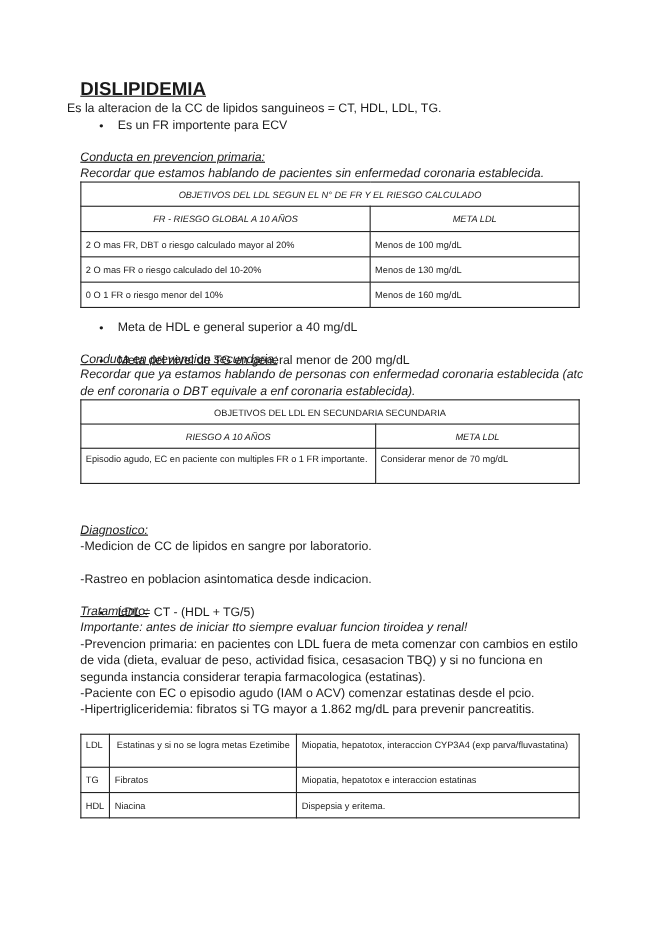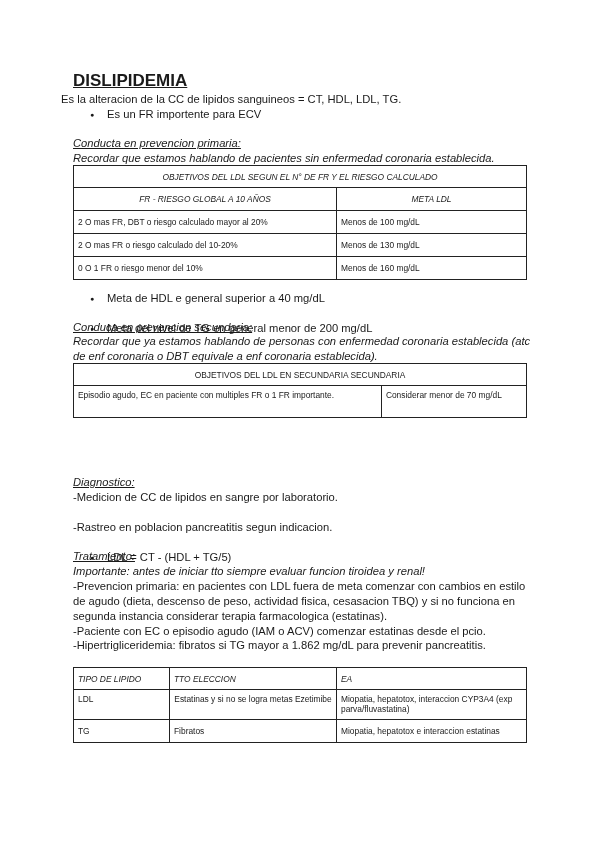--- a/index.html
+++ b/index.html
@@ -57,51 +57,55 @@
 
 <div class="abs p it ul" style="left:73px; top:320px;">Conduca en prevencion secundaria:</div>
 <div class="abs p it" style="left:73px; top:334px;">Recordar que ya estamos hablando de personas con enfermedad coronaria establecida (atc</div>
 <div class="abs p it" style="left:73px; top:349px;">de enf coronaria o DBT equivale a enf coronaria establecida).</div>
 
 <table style="left:73px; top:363px; width:454px;">
   <tbody>
       <tr style="height:22px;">
     <td colspan="2" class="center">OBJETIVOS DEL LDL EN SECUNDARIA SECUNDARIA</td>
   </tr>
+  <tr style="height:22px;">
+    <td class="center hdr-it" style="width:259px;">RIESGO A 10 AÑOS</td>
+    <td class="center hdr-it">META LDL</td>
+  </tr>
   <tr style="height:32px;">
     <td style="white-space:normal; vertical-align:top; padding-top:4px; line-height:10px;margin-left:39px;">Episodio agudo, EC en paciente con multiples FR o 1 FR importante.</td>
     <td style="vertical-align:top; padding-top:4px;">Considerar menor de 70 mg/dL</td>
   </tr>
 </tbody>
   </table>
 
 <div class="abs p it ul" style="left:73px; top:475px;">Diagnostico:</div>
 <div class="abs p" style="left:73px; top:490px;">-Medicion de CC de lipidos en sangre por laboratorio.</div>
 <div class="abs p bullet" style="left:73px; top:505px;">LDL = CT - (HDL + TG/5)</div>
-<div class="abs p" style="left:73px; top:520px;">-Rastreo en poblacion pancreatitis segun indicacion.</div>
+<div class="abs p" style="left:73px; top:520px;">-Rastreo en poblacion asintomatica desde indicacion.</div>
 
 <div class="abs p it ul" style="left:73px; top:549px;">Tratamiento:</div>
 <div class="abs p it" style="left:73px; top:564px;">Importante: antes de iniciar tto siempre evaluar funcion tiroidea y renal!</div>
 <div class="abs p" style="left:73px; top:579px;">-Prevencion primaria: en pacientes con LDL fuera de meta comenzar con cambios en estilo</div>
-<div class="abs p" style="left:73px; top:594px;">de agudo (dieta, descenso de peso, actividad fisica, cesasacion TBQ) y si no funciona en</div>
+<div class="abs p" style="left:73px; top:594px;">de vida (dieta, evaluar de peso, actividad fisica, cesasacion TBQ) y si no funciona en</div>
 <div class="abs p" style="left:73px; top:609px;">segunda instancia considerar terapia farmacologica (estatinas).</div>
 <div class="abs p" style="left:73px; top:624px;">-Paciente con EC o episodio agudo (IAM o ACV) comenzar estatinas desde el pcio.</div>
 <div class="abs p" style="left:73px; top:638px;">-Hipertrigliceridemia: fibratos si TG mayor a 1.862 mg/dL para prevenir pancreatitis.</div>
 
 <table style="left:73px; top:667px; width:454px;">
   <tbody>
-      <tr style="height:22px;">
-    <td class="hdr-it" style="width:87px;">TIPO DE LIPIDO</td>
-    <td class="hdr-it" style="width:158px;">TTO ELECCION</td>
-    <td class="hdr-it">EA</td>
-  </tr>
   <tr style="height:30px;">
     <td style="vertical-align:top; padding-top:4px;">LDL</td>
     <td style="vertical-align:top; padding-top:4px; white-space:normal; line-height:10px;text-align:center;">Estatinas y si no se logra metas Ezetimibe</td>
     <td style="vertical-align:top; padding-top:4px; white-space:normal; line-height:10px;">Miopatia, hepatotox, interaccion CYP3A4 (exp parva/fluvastatina)</td>
   </tr>
   <tr style="height:23px;">
     <td>TG</td>
     <td>Fibratos</td>
     <td>Miopatia, hepatotox e interaccion estatinas</td>
   </tr>
+  <tr style="height:23px;">
+    <td>HDL</td>
+    <td>Niacina</td>
+    <td>Dispepsia y eritema.</td>
+  </tr>
 </tbody>
   </table>
 
 </body></html>

